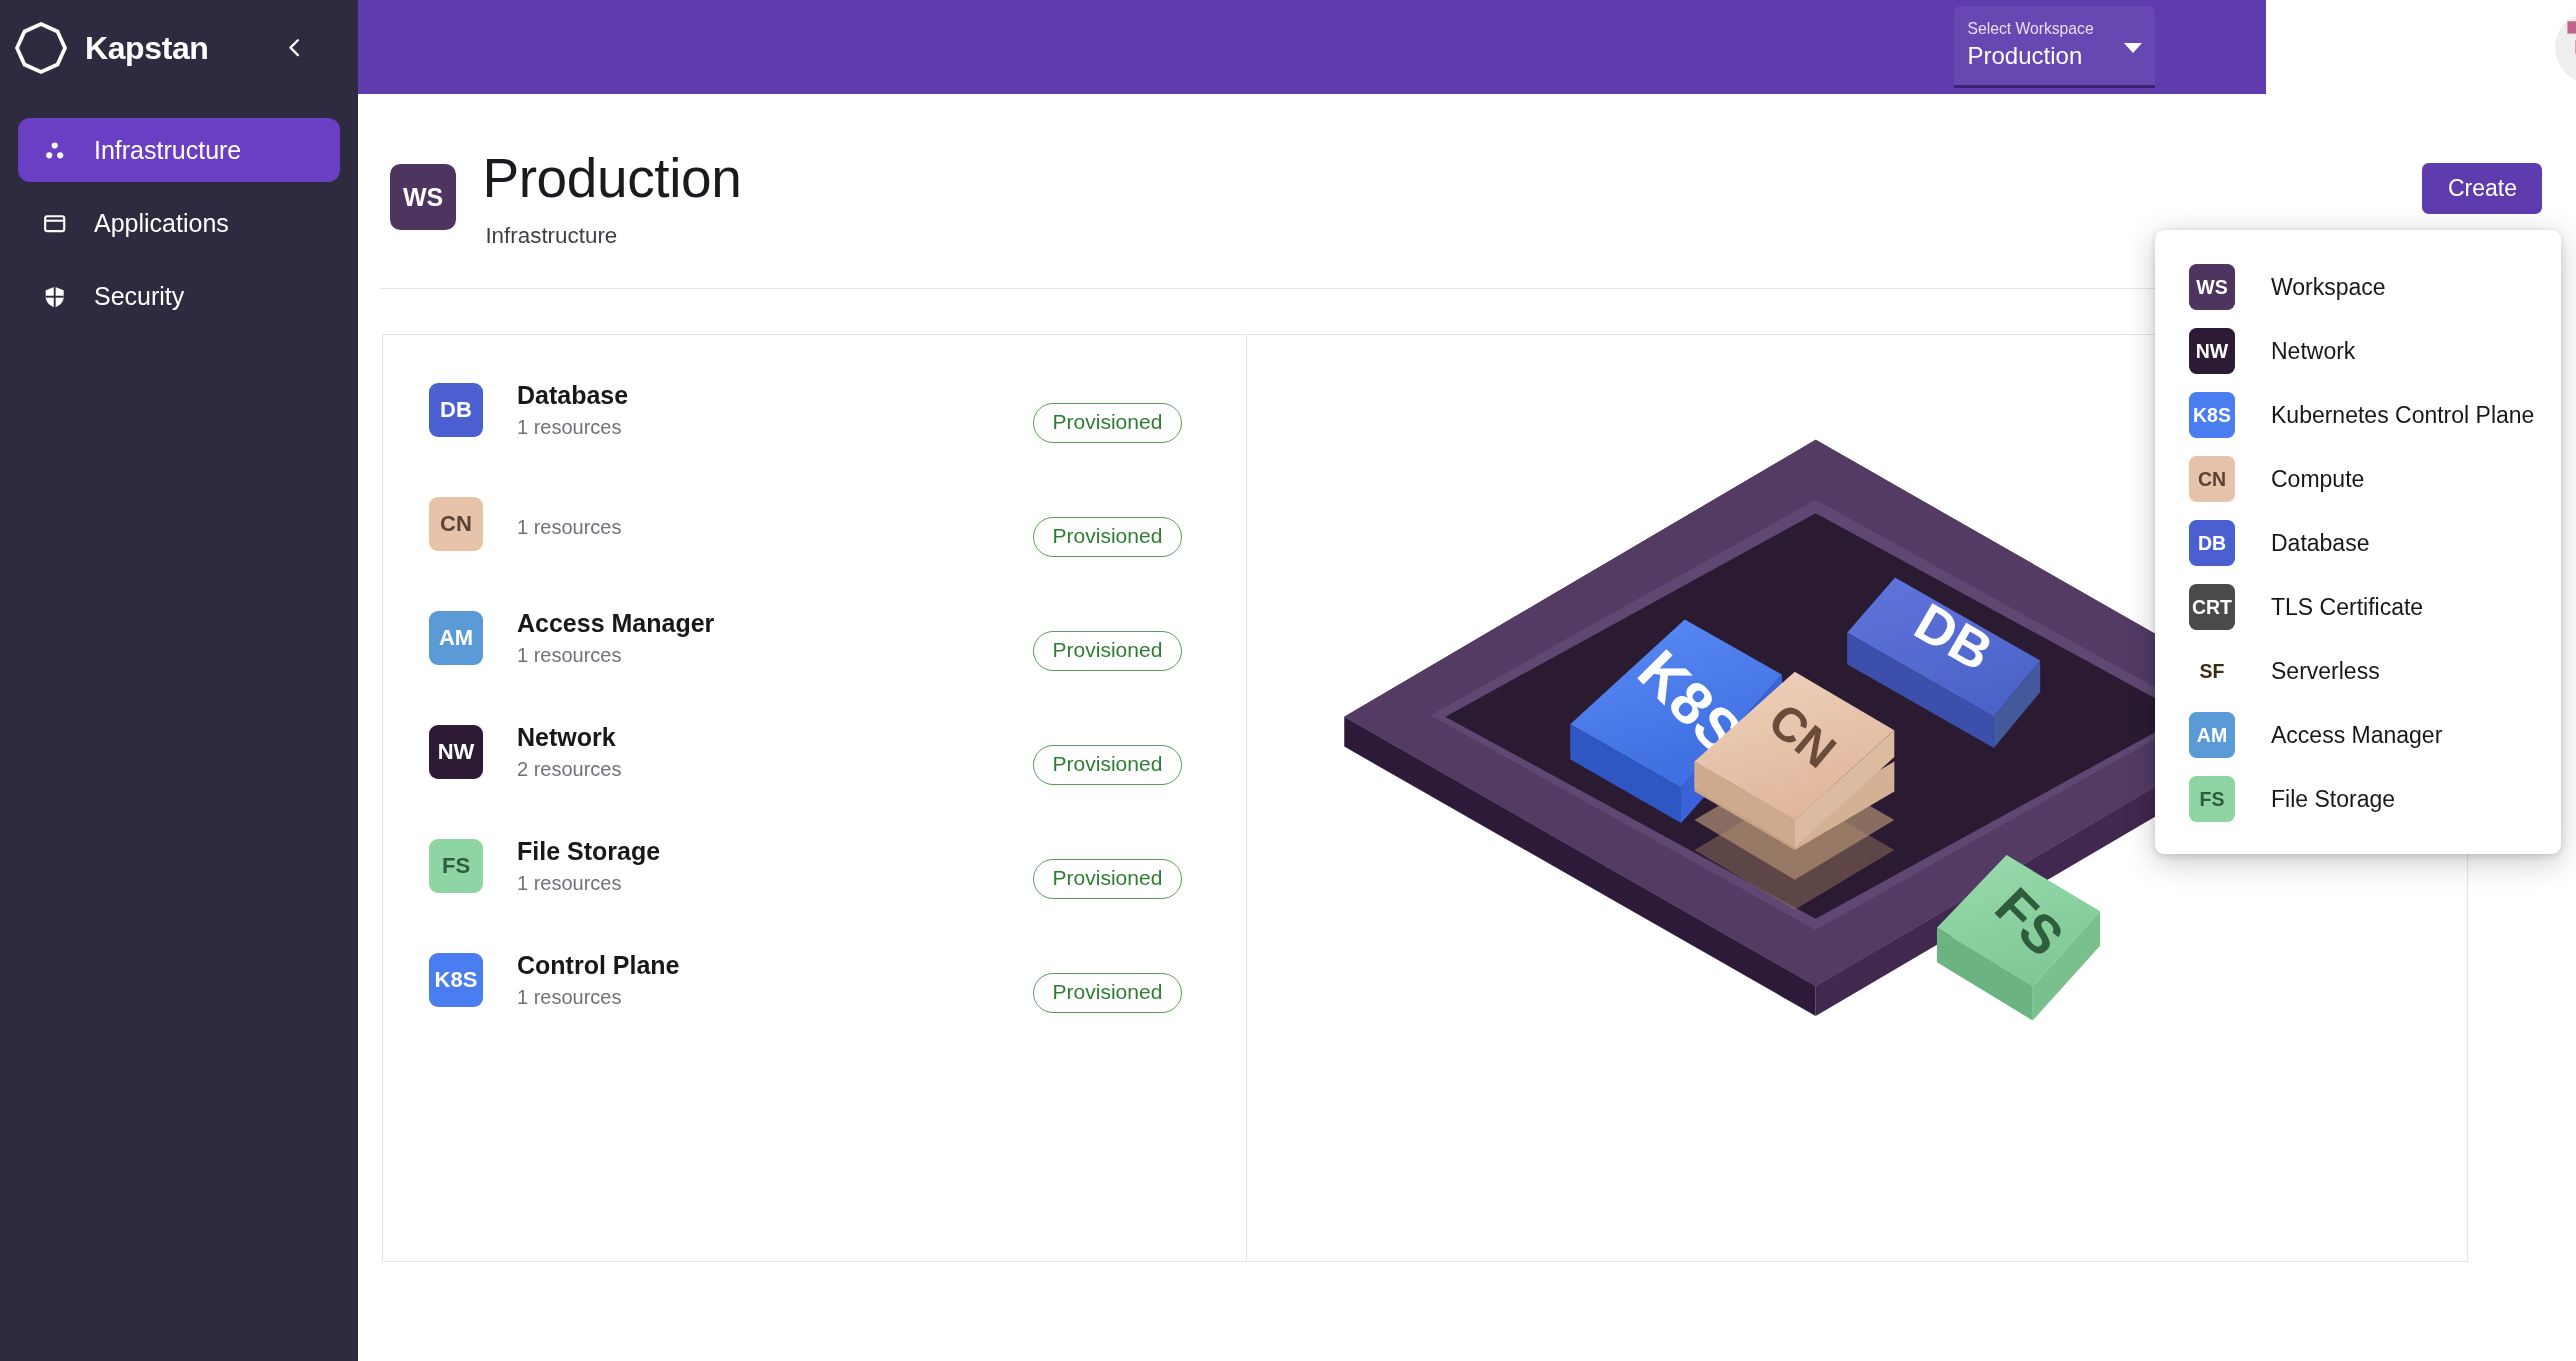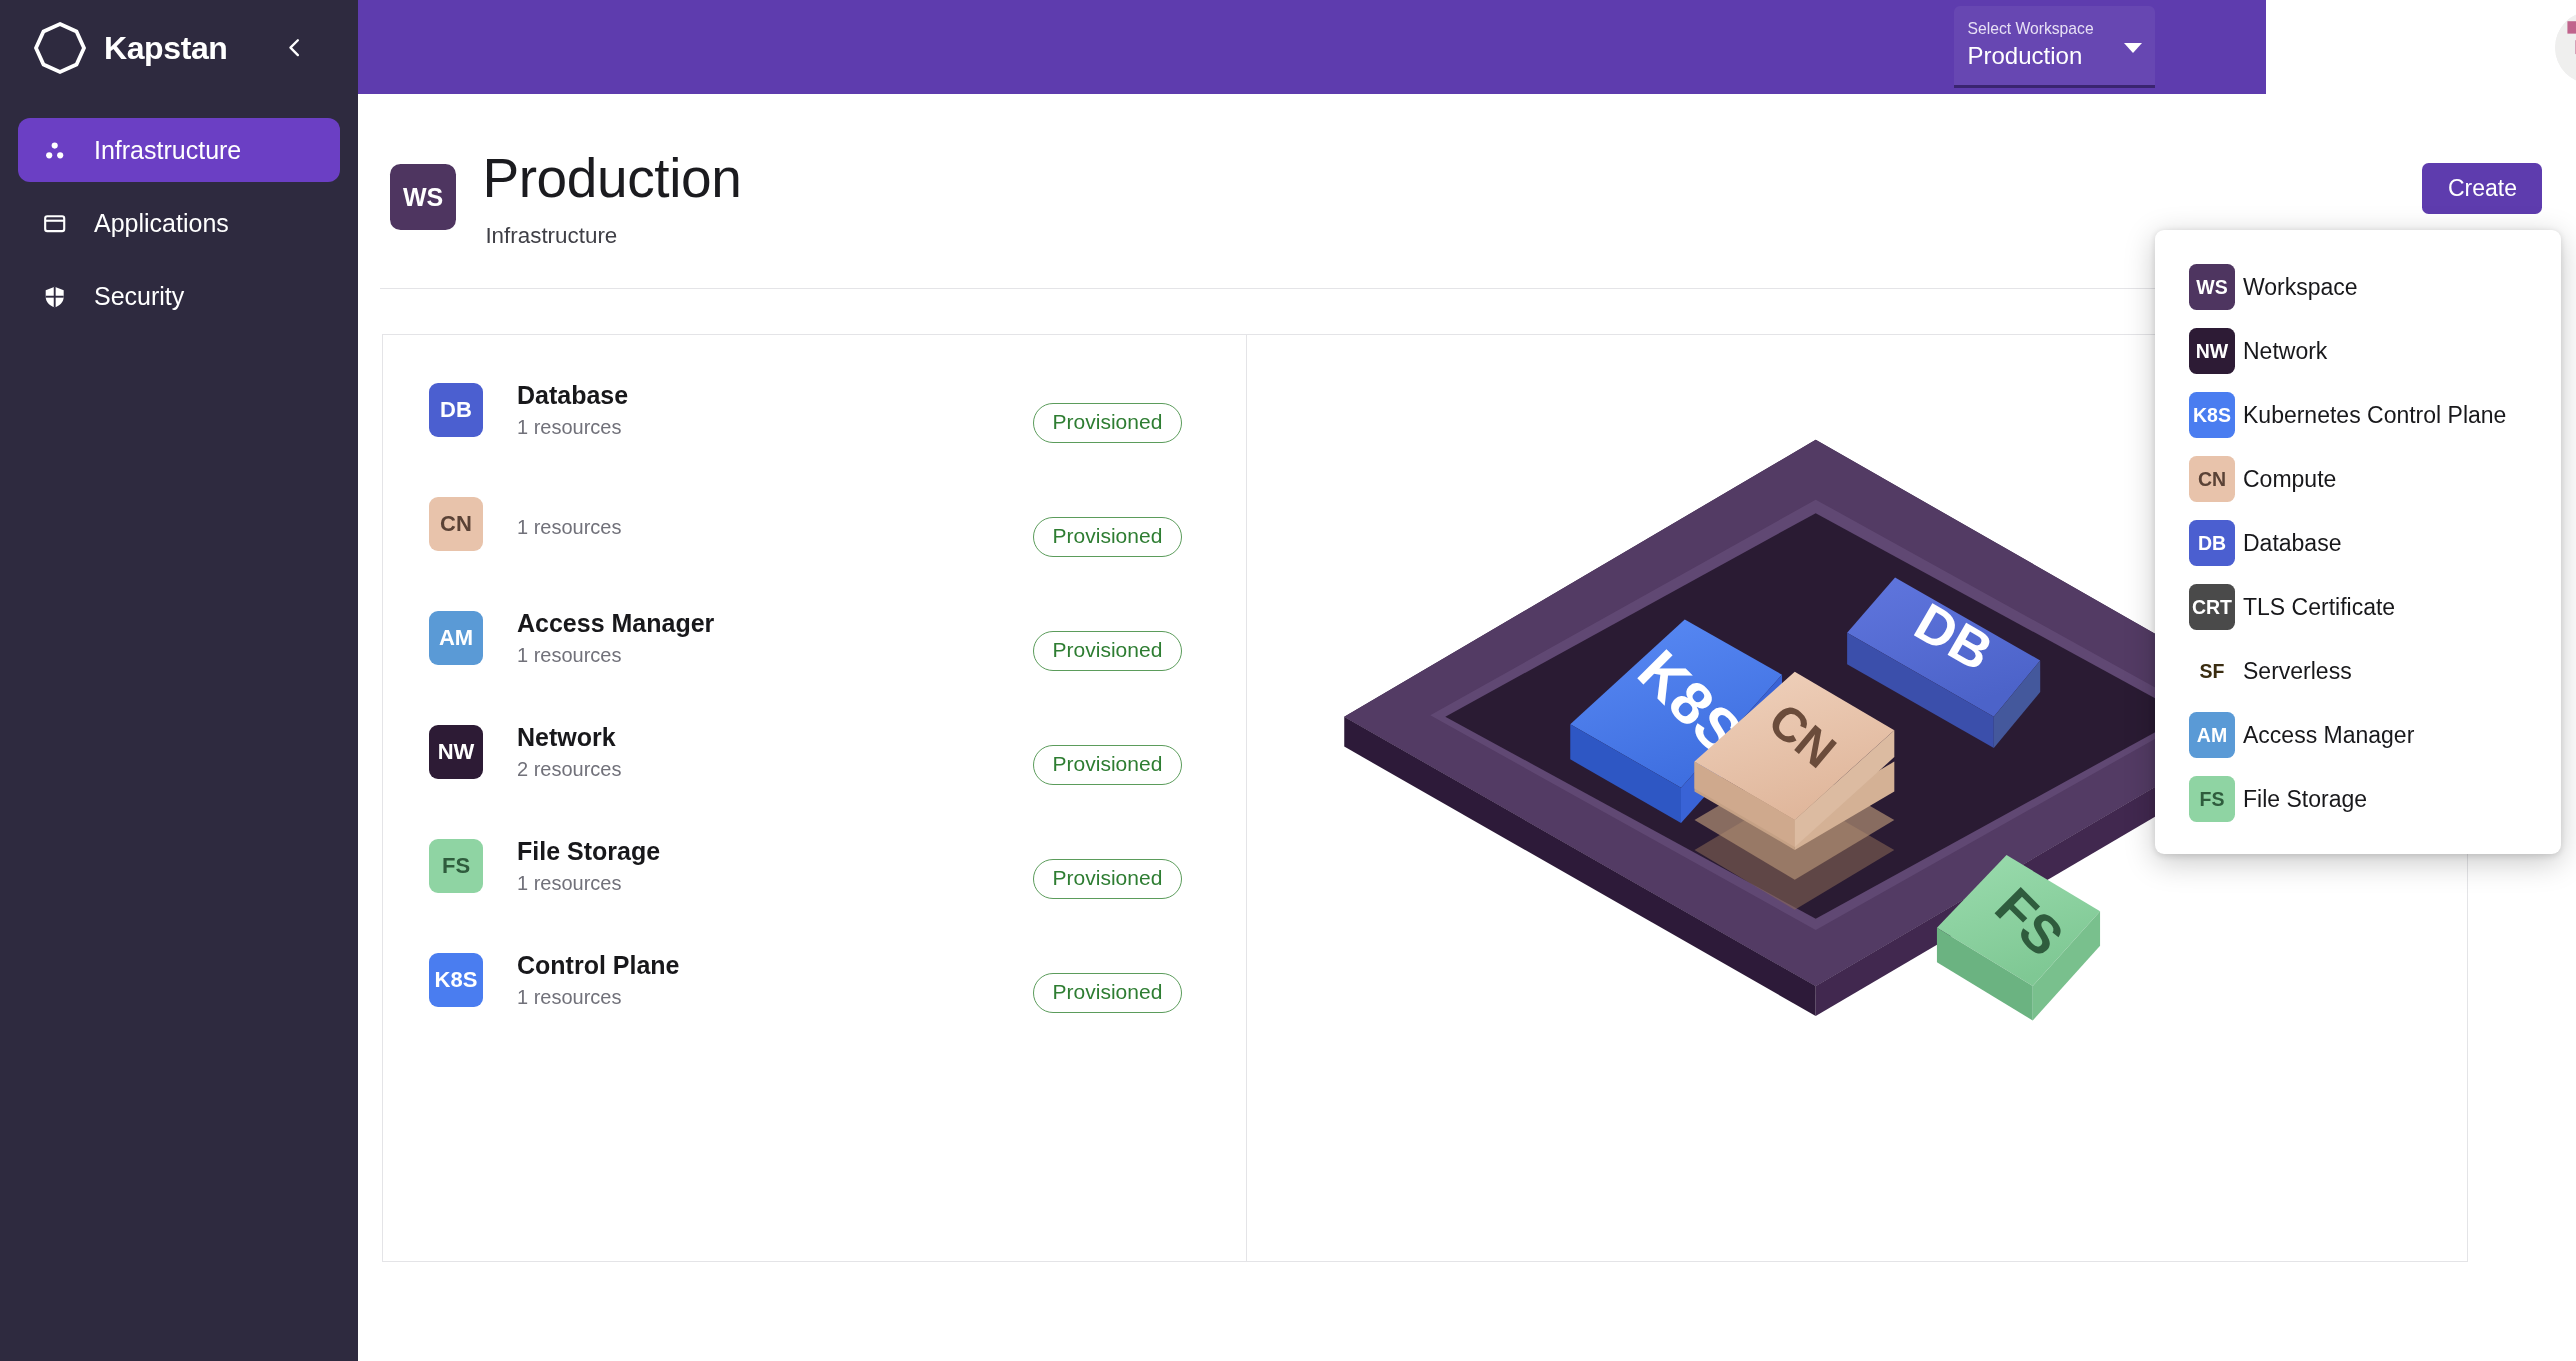--- a/index.html
+++ b/index.html
@@ -11,21 +11,21 @@
   #app { position: relative; width: 2576px; height: 1362px; }
 
   
   #sidebar {
     position: absolute; left: 0; top: 0;
     width: 358px; height: 1362px;
     background: #2e2a3f;
   }
   #brand {
     display: flex; align-items: center;
-    height: 96px; padding-left: 33px;
+    height: 96px; padding-left: 14px;
   }
   #brand-logo { width: 54px; height: 54px; flex: 0 0 auto; }
   #brand-name {
     color: #ffffff; font-size: 32px; font-weight: 700;
     letter-spacing: -0.4px; margin-left: 17px;
   }
   #collapse-btn {
     position: absolute; left: 278px; top: 33px;
     width: 33px; height: 33px; cursor: pointer;
     display: flex; align-items: center; justify-content: center;
@@ -155,21 +155,21 @@
   }
   .menu-item {
     display: flex; align-items: center;
     height: 64px; padding-left: 34px; cursor: pointer;
   }
   .menu-badge {
     width: 46px; height: 46px; border-radius: 7.5px;
     display: flex; align-items: center; justify-content: center;
     font-size: 19.5px; font-weight: 700; flex: 0 0 auto;
   }
-  .menu-label { font-size: 23px; color: #18181b; margin-left: 8px; }
+  .menu-label { font-size: 23px; color: #18181b; margin-left: 36px; }
 </style>
 </head>
 <body>
 
 <div id="app">
 
   <aside id="sidebar">
     <div id="brand">
       <span id="brand-logo">
         <svg viewBox="0 0 72 72" width="54" height="54">

